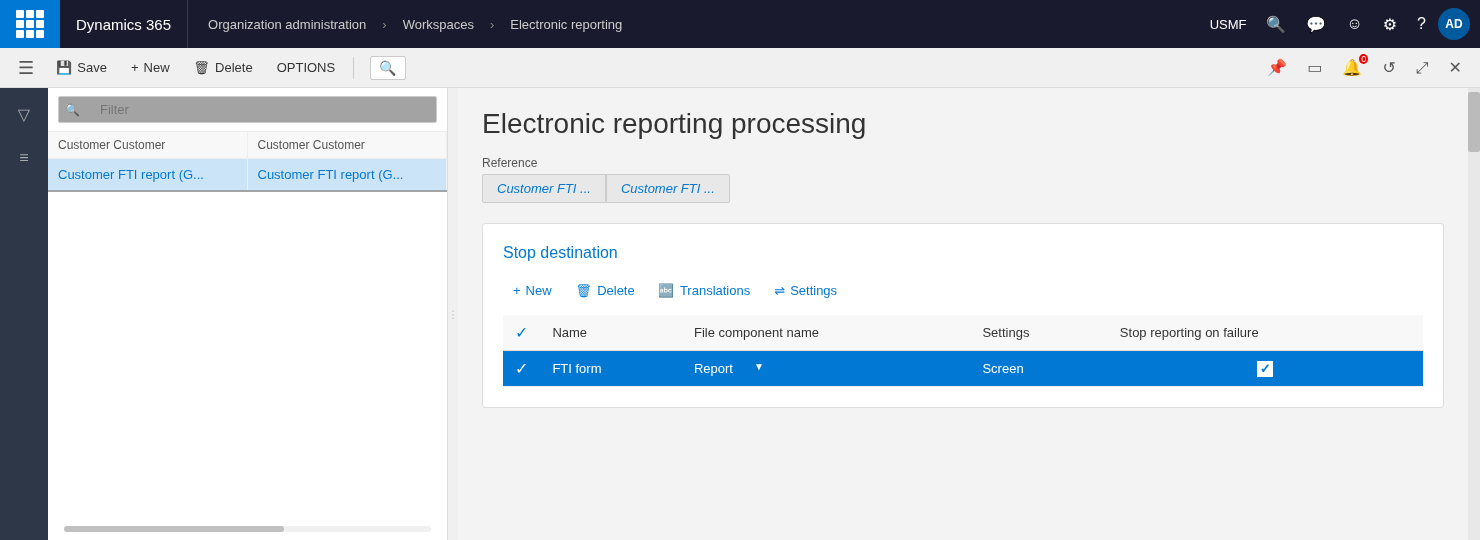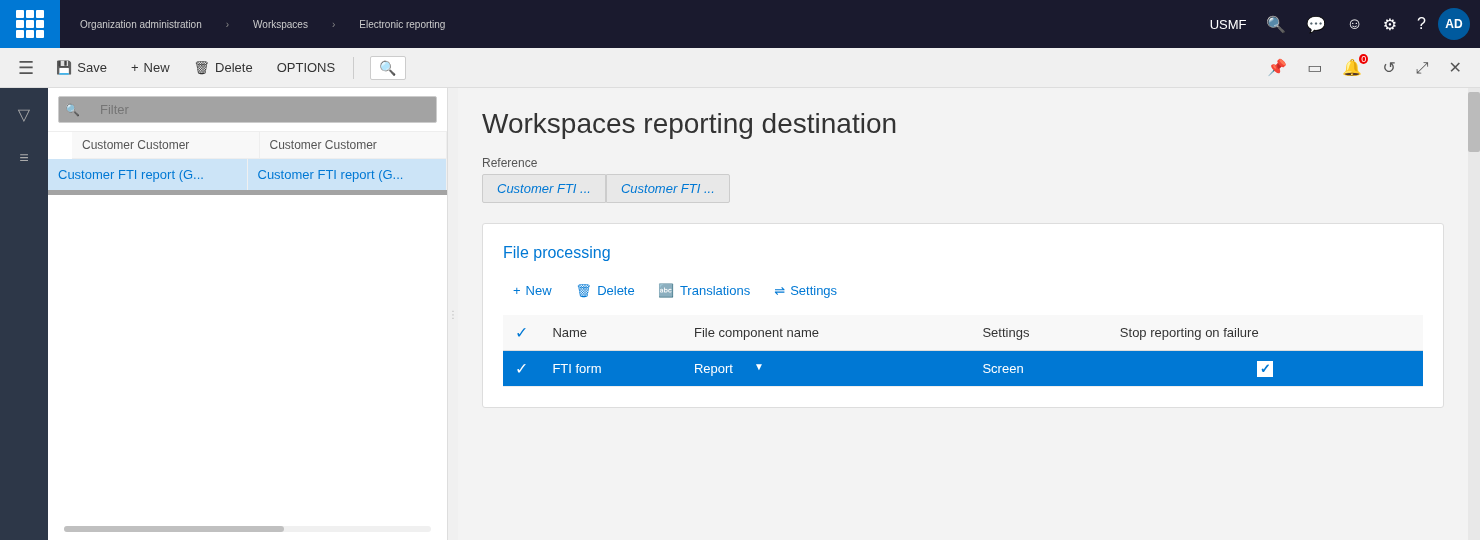--- a/index.html
+++ b/index.html
@@ -44,23 +44,23 @@
       align-items: center;
       color: white;
       font-size: 15px;
       padding: 0 20px;
       border-right: 1px solid rgba(255,255,255,0.15);
     }
     .top-nav-breadcrumb {
       display: flex;
       align-items: center;
       color: #ccc;
-      font-size: 10px;
+      font-size: 13px;
       padding: 0 20px;
-      gap: 24px;
+      gap: 16px;
       flex: 1;
     }
     .top-nav-breadcrumb span.sep { color: #888; }
     .top-nav-right {
       display: flex;
       align-items: center;
       padding: 0 10px;
       gap: 4px;
       color: white;
     }
@@ -198,30 +198,29 @@
       transform: translateY(-50%);
       color: #888;
       font-size: 12px;
     }
     .list-header {
       display: flex;
       border-bottom: 1px solid #eee;
       background: #f8f8f8;
       font-size: 12px;
       color: #555;
-      margin-left: 24px;
     }
     .list-header-col {
       flex: 1;
       padding: 6px 10px;
       border-right: 1px solid #eee;
     }
     .list-row {
       display: flex;
-      border-bottom: 5px solid #a3a3a3;
+      border-bottom: 2px solid #a3a3a3;
       cursor: pointer;
     }
     .list-row.selected { background: #cce4f7; }
     .list-row-col {
       flex: 1;
       padding: 8px 10px;
       font-size: 13px;
       color: #0078d4;
       border-right: 1px solid #f0f0f0;
       white-space: nowrap;
@@ -416,20 +415,23 @@
       <span></span>
         <span></span>
         <span></span>
       <span></span>
         <span></span>
         <span></span>
       <span></span>
         <span></span>
         <span></span>
     </div>
+  </div>
+  <div class="top-nav-app-name">
+    <span>Dynamics 365</span>
   </div>
   <div class="top-nav-breadcrumb">
     <span style="color:#ccc;cursor:pointer;">Organization administration</span>
     <span class="sep">›</span>
     <span style="color:#ccc;cursor:pointer;">Workspaces</span>
     <span class="sep">›</span>
     <span style="color:#ccc;cursor:pointer;">Electronic reporting</span>
   </div>
   <div class="top-nav-right">
     <span class="company" style="cursor:pointer;padding-left:36px;">USMF</span>
@@ -503,30 +505,30 @@
         <div class="list-scroll-thumb"></div>
       </div>
     </div>
   </div>
 
   <div class="resize-handle">
     <span>⋮</span>
   </div>
 
   <div class="content-panel">
-    <h1 class="page-title">Workspaces reporting destination</h1>
+    <h1 class="page-title">Electronic reporting processing</h1>
 
     <div class="reference-label">Reference</div>
     <div class="reference-tabs">
       <div class="reference-tab">Customer FTI ...</div>
       <div class="reference-tab">Customer FTI ...</div>
     </div>
 
     <div class="file-destination-card">
-      <div class="file-dest-title">File processing</div>
+      <div class="file-dest-title">Stop destination</div>
 
       <div class="sub-toolbar">
         <button class="sub-toolbar-btn">
           <span>+</span>
           <span>New</span>
         </button>
         <button class="sub-toolbar-btn">
           <span>🗑</span>
           <span>Delete</span>
         </button>

